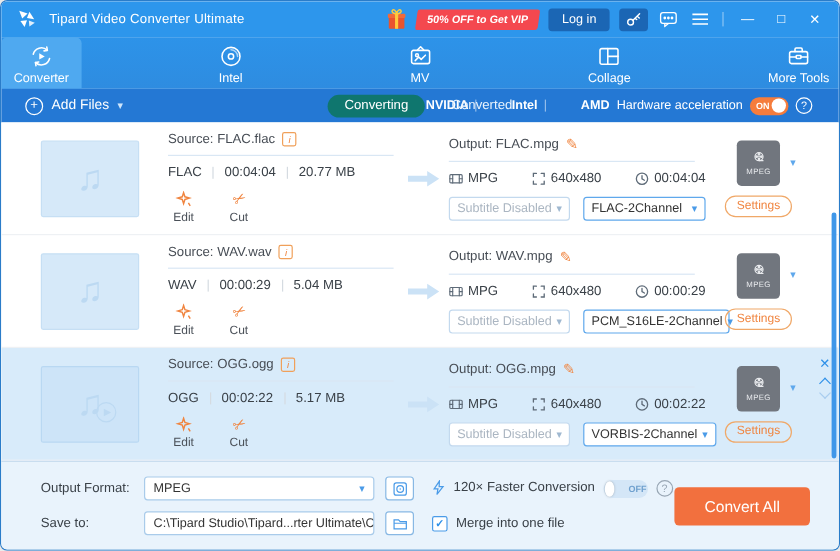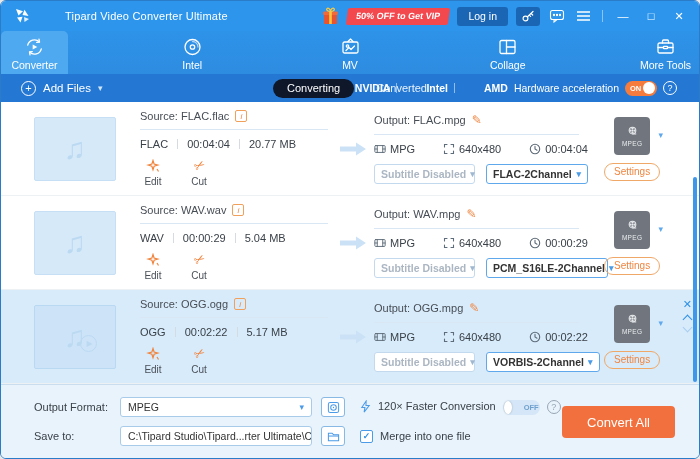--- a/index.html
+++ b/index.html
@@ -1,21 +1,21 @@
 <!DOCTYPE html>
 <html><head>
 <meta charset="utf-8">
 <style>
   * { margin:0; padding:0; box-sizing:border-box; }
   body { font-family:"Liberation Sans", sans-serif; background:#e8e8e8; }
   .window{ width:700px; height:459px; border:1px solid #2a7cc9; border-radius:6px; overflow:hidden;
            display:flex; flex-direction:column; background:#fff; position:relative; }
 
   
-  .titlebar{ height:30px; background:#2d96ec; display:flex; align-items:center; padding:0 10px 0 12px; flex-shrink:0;gap:24px; }
+  .titlebar{ height:30px; background:#2d96ec; display:flex; align-items:center; padding:0 10px 0 12px; flex-shrink:0; }
   .logo{ width:18px; height:18px; margin-right:10px; }
   .app-title{ color:#fff; font-size:11px; letter-spacing:.2px; }
   .tb-right{ margin-left:auto; display:flex; align-items:center; gap:8px; }
   .gift{ width:17px; height:18px; position:relative; }
   .badge{ background:#f4484f; color:#fff; font-size:9px; font-weight:bold; padding:3px 9px 4px;
           transform:skewX(-8deg); border-radius:2px; white-space:nowrap; }
   .login-btn{ background:#1b66b4; border:none; color:#fff; font-size:10.5px; padding:3px 11px 4px;
               border-radius:3px; cursor:pointer; font-family:inherit; }
   .key-btn{ background:#1b66b4; border:none; border-radius:3px; width:24px; height:19px;
             display:flex; align-items:center; justify-content:center; cursor:pointer; }
@@ -33,21 +33,21 @@
 
   
   .toolbar{ height:28px; background:#2478d4; display:flex; align-items:center; padding:0 22px 0 20px;
             flex-shrink:0; position:relative; color:#fff; }
   .addfiles{ display:flex; align-items:center; gap:7px; cursor:pointer; }
   .plus-circle{ width:15px; height:15px; border:1.3px solid #fff; border-radius:50%; font-size:11px;
                 line-height:12px; text-align:center; }
   .addfiles-label{ font-size:11.5px; }
   .mini-caret{ font-size:9px; color:#cfe6fb; }
   .center-tabs{ position:absolute; left:50%; transform:translateX(-50%); display:flex; align-items:center; gap:22px; }
-  .pill{ background:#0f172a; border-radius:10px; padding:3px 14px 4px; font-size:11px; cursor:pointer; }
+  .pill{ background:#0f766e; border-radius:10px; padding:3px 14px 4px; font-size:11px; cursor:pointer; }
   .flat-tab{ font-size:11px; color:#e8f3fd; cursor:pointer; }
   .hw{ margin-left:auto; display:flex; align-items:center; gap:6px; font-size:10.5px; }
   .hw-brand{ font-weight:bold;margin-left:23px; }
   .hw-sep{ width:1px; height:10px; background:rgba(255,255,255,.5); }
   .toggle-on{ width:32px; height:15px; background:#f57c3c; border-radius:8px; display:flex; align-items:center;
               padding:1px 2px; cursor:pointer; }
   .toggle-on .t-lbl{ font-size:7.5px; font-weight:bold; color:#fff; margin:0 2px 0 3px; }
   .knob{ width:12px; height:12px; background:#fff; border-radius:50%; }
   .q-circle{ width:14px; height:14px; border:1.2px solid #fff; border-radius:50%; font-size:9px;
              display:flex; align-items:center; justify-content:center; cursor:pointer; }
@@ -78,21 +78,21 @@
   .action{ display:flex; flex-direction:column; align-items:center; cursor:pointer; width:26px; }
   .a-ic{ height:15px; display:flex; align-items:center; justify-content:center; color:#f08540; }
   .a-ic svg{ width:14px; height:14px; stroke:#f08540; fill:none; stroke-width:1.2; }
   .a-ic.scissors{ font-size:13px; transform:rotate(-30deg); }
   .a-lbl{ font-size:10px; color:#4a5058; margin-top:3px; }
   .arrow{ margin:0 6px 0 2px; flex-shrink:0; }
   .out-block{ width:214px; flex-shrink:0; }
   .out-info{ display:flex; justify-content:space-between; align-items:flex-end; font-size:11px; color:#3a4148; }
   .oi{ display:flex; align-items:center; gap:4px; white-space:nowrap; }
   .oi svg{ width:12px; height:12px; stroke:#5e6b78; fill:none; stroke-width:1.1; stroke-linecap:round; }
-  .out-drops{ display:flex; gap:11px; margin-top:9px;font-weight:bold; }
+  .out-drops{ display:flex; gap:11px; margin-top:9px; }
   .drop{ height:20px; border-radius:3px; display:flex; align-items:center; justify-content:space-between;
          padding:0 6px; font-size:10.5px; background:#fff; cursor:pointer; white-space:nowrap; }
   .drop.disabled{ width:101px; border:1px solid #c3d9ee; color:#abb6c2; }
   .drop.disabled .caret{ color:#9fb8d0; }
   .drop.audio{ width:122px; border:1px solid #5fa8ec; color:#333; }
   .drop.audio .caret{ color:#4a9be8; }
   .caret{ font-size:9px; margin-left:4px; }
   .profile{ margin-left:16px; display:flex; flex-direction:column; align-items:center; flex-shrink:0; }
   .pwrap{ position:relative; }
   .pbtn{ width:36px; height:38px; background:#71767e; border:none; border-radius:4px; cursor:pointer;

